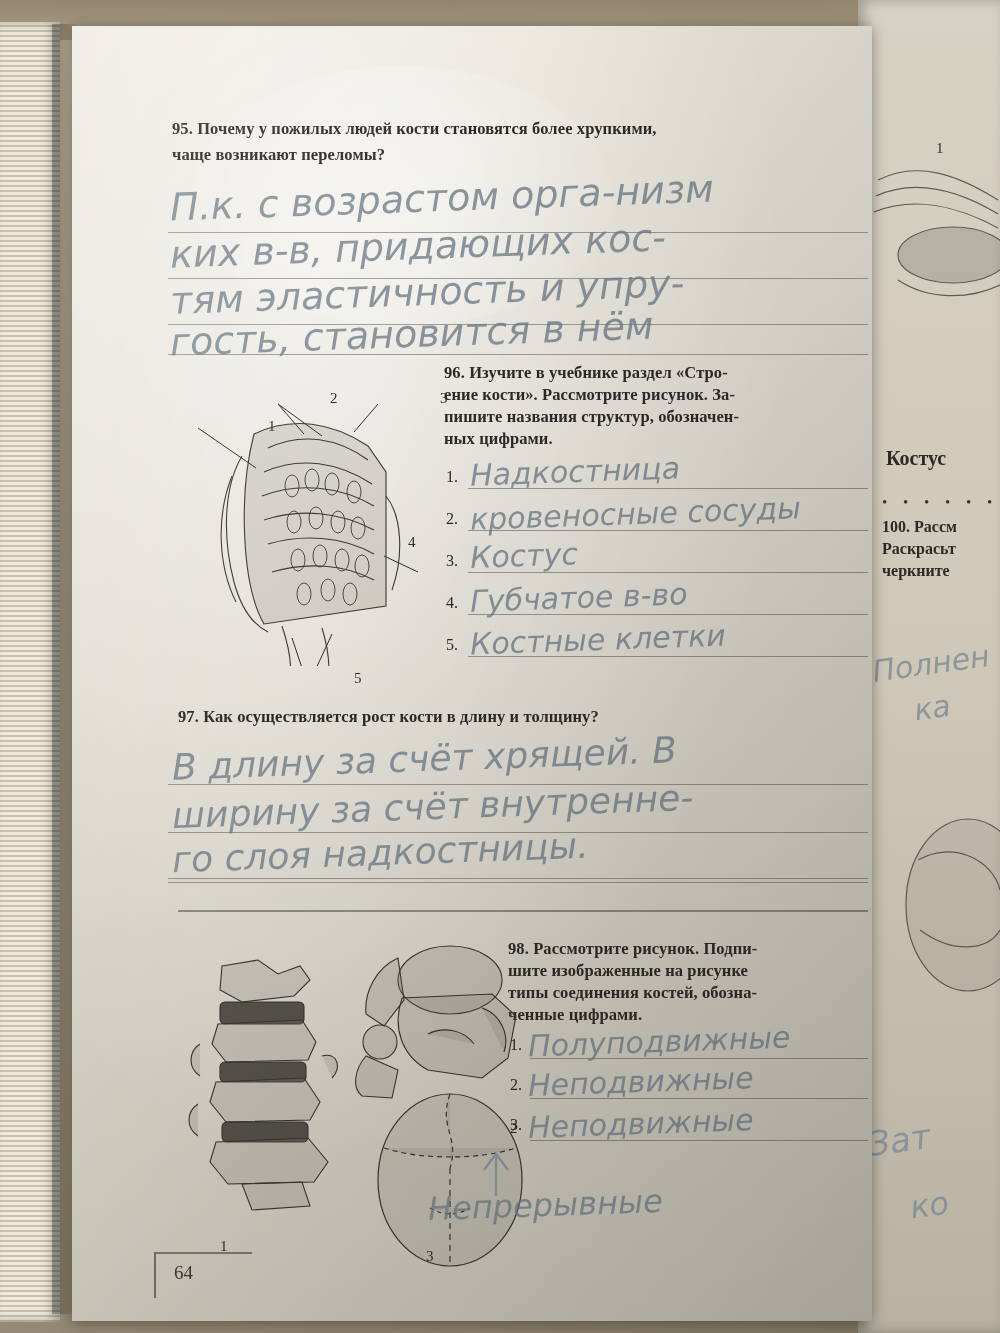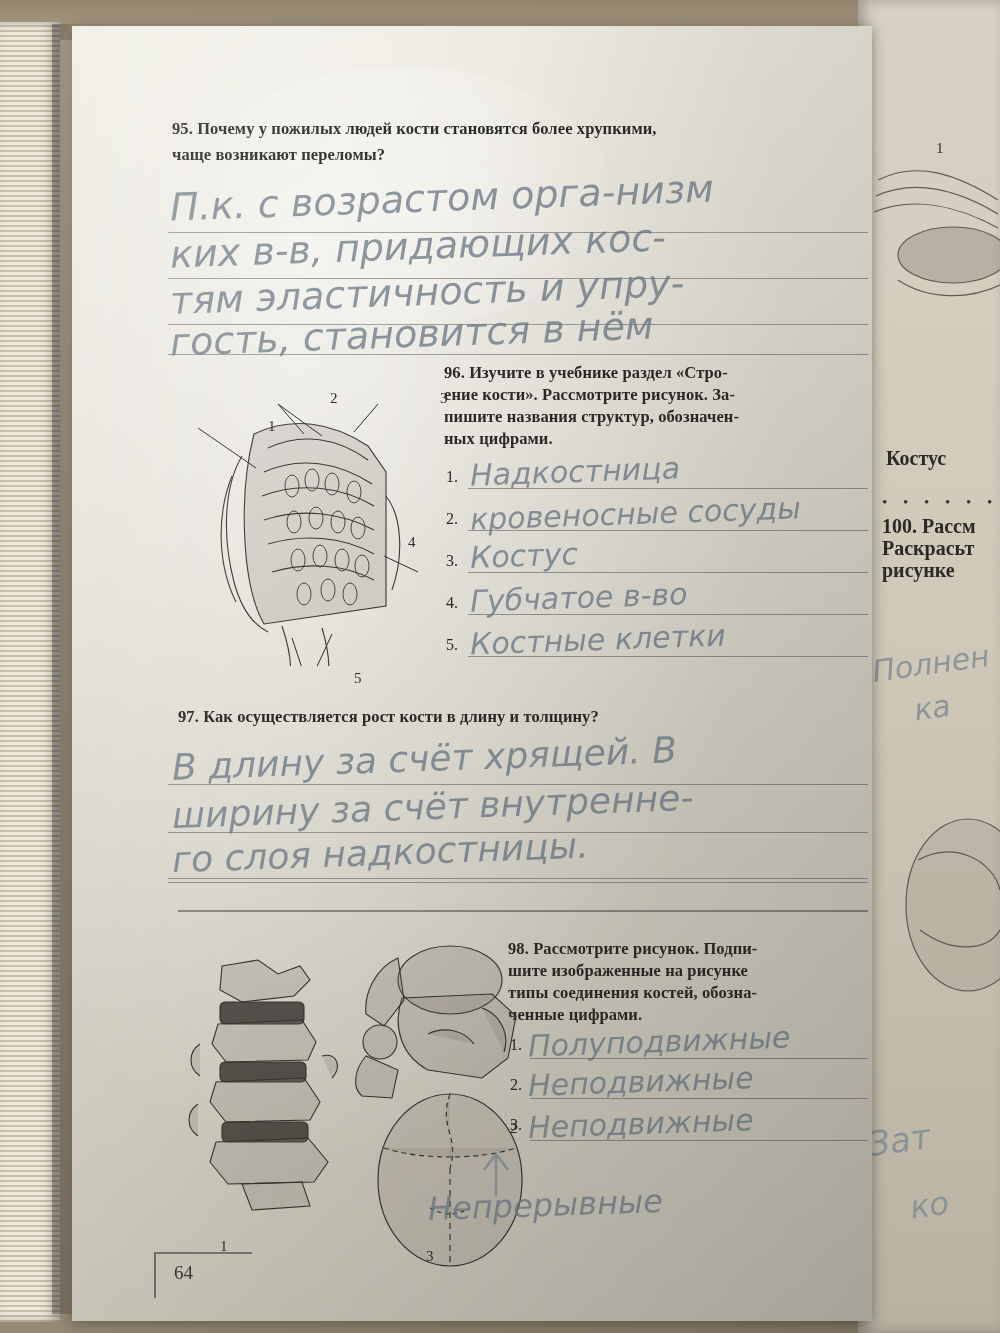--- a/index.html
+++ b/index.html
@@ -60,21 +60,21 @@
     transform:rotate(-2deg);
     white-space:nowrap;
   }
   .rule{position:absolute;height:1px;background:rgba(60,60,60,0.45);}
   .numlabel{position:absolute;font-size:15px;color:#2f2d2b;font-family:"Liberation Serif",serif;}
   .ansline{position:absolute;height:1px;background:rgba(70,70,70,0.5);}
   .listnum{position:absolute;font-size:16px;color:#2c2a28;font-family:"Liberation Serif",serif;}
   .pagenum{position:absolute;font-size:19px;color:#3a3835;font-family:"Liberation Serif",serif;}
   .pagebox{position:absolute;border-left:2px solid rgba(50,50,50,.6);border-top:2px solid rgba(50,50,50,.55);}
   .fig{position:absolute;}
-  .rightcol{position:absolute;font-weight:bold;font-size:20px;color:#2c2a28;line-height:21px;}
+  .rightcol{position:absolute;font-weight:bold;font-size:16px;color:#2c2a28;line-height:21px;}
   .dots{position:absolute;font-size:15px;letter-spacing:6px;color:#3a3835;}
   .hwR{position:absolute;font-family:"DejaVu Sans",sans-serif;color:#7d8a95;opacity:.8;font-style:italic;transform:rotate(-8deg);white-space:nowrap;}
   .smudge{position:absolute;border-radius:50%;background:radial-gradient(circle,rgba(255,255,255,.35),rgba(255,255,255,0));}
 </style>
 </head>
 <body>
 
 <div class="page-photo"></div>
 <div class="top-strip"></div>
 
@@ -89,21 +89,21 @@
       <path d="M40 280 C70 300 110 300 142 285"></path>
       <ellipse cx="110" cy="905" rx="62" ry="86" fill="rgba(80,76,70,.12)"></ellipse>
       <path d="M60 860 C95 840 135 860 142 890"></path>
       <path d="M62 930 C96 955 130 950 142 930"></path>
     </g>
   </svg>
   <div class="rightcol" style="left:28px;top:448px;font-size:20px;">Костус</div>
   <div class="dots" style="left:24px;top:494px;">• • • • • •</div>
   <div class="rightcol" style="left:24px;top:516px;">100. Рассм</div>
   <div class="rightcol" style="left:24px;top:538px;">Раскрасьт</div>
-  <div class="rightcol" style="left:24px;top:560px;">рисунке</div>
+  <div class="rightcol" style="left:24px;top:560px;">черкните</div>
   <div class="hwR" style="left:14px;top:646px;font-size:30px;">Полнен</div>
   <div class="hwR" style="left:56px;top:690px;font-size:30px;">ка</div>
   <div class="hwR" style="left:10px;top:1120px;font-size:34px;">Зат</div>
   <div class="hwR" style="left:52px;top:1186px;font-size:32px;">ко</div>
 </div>
 
 <div class="left-edge"></div>
 <div class="binding"></div>
 
 <div class="sheet">

